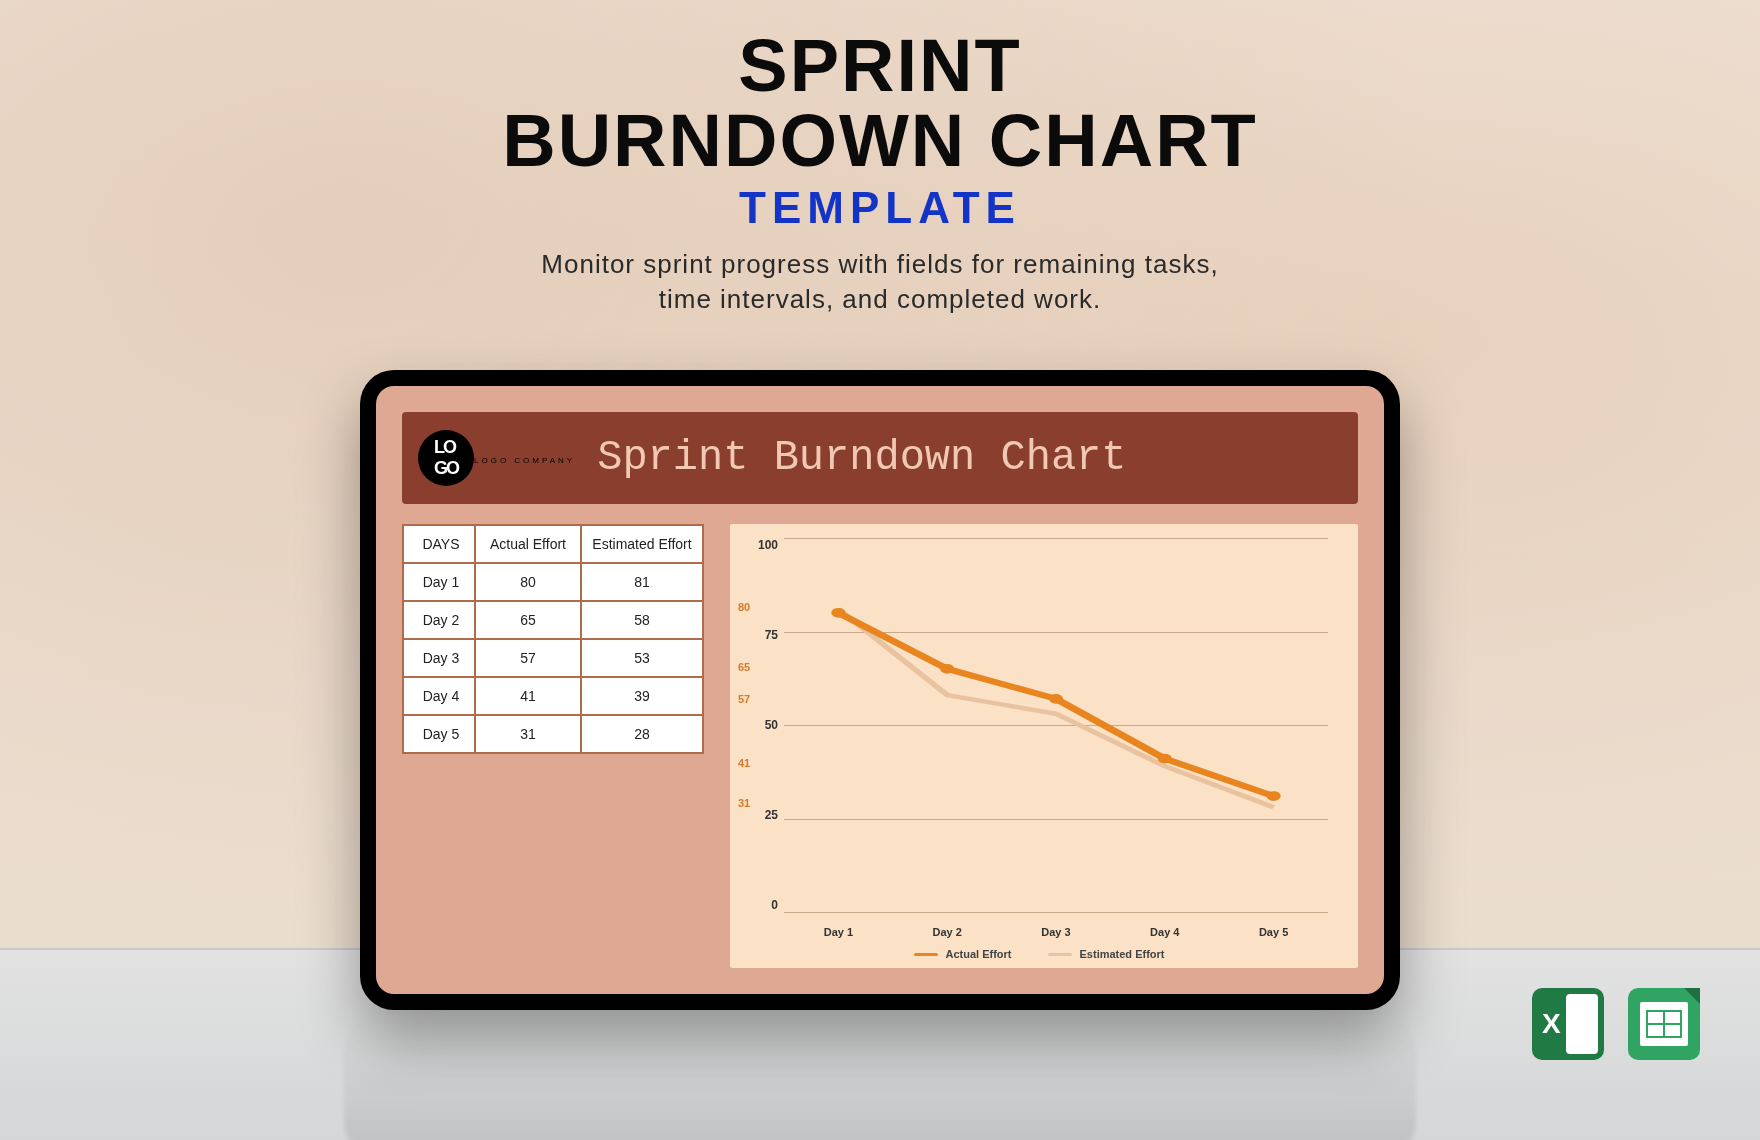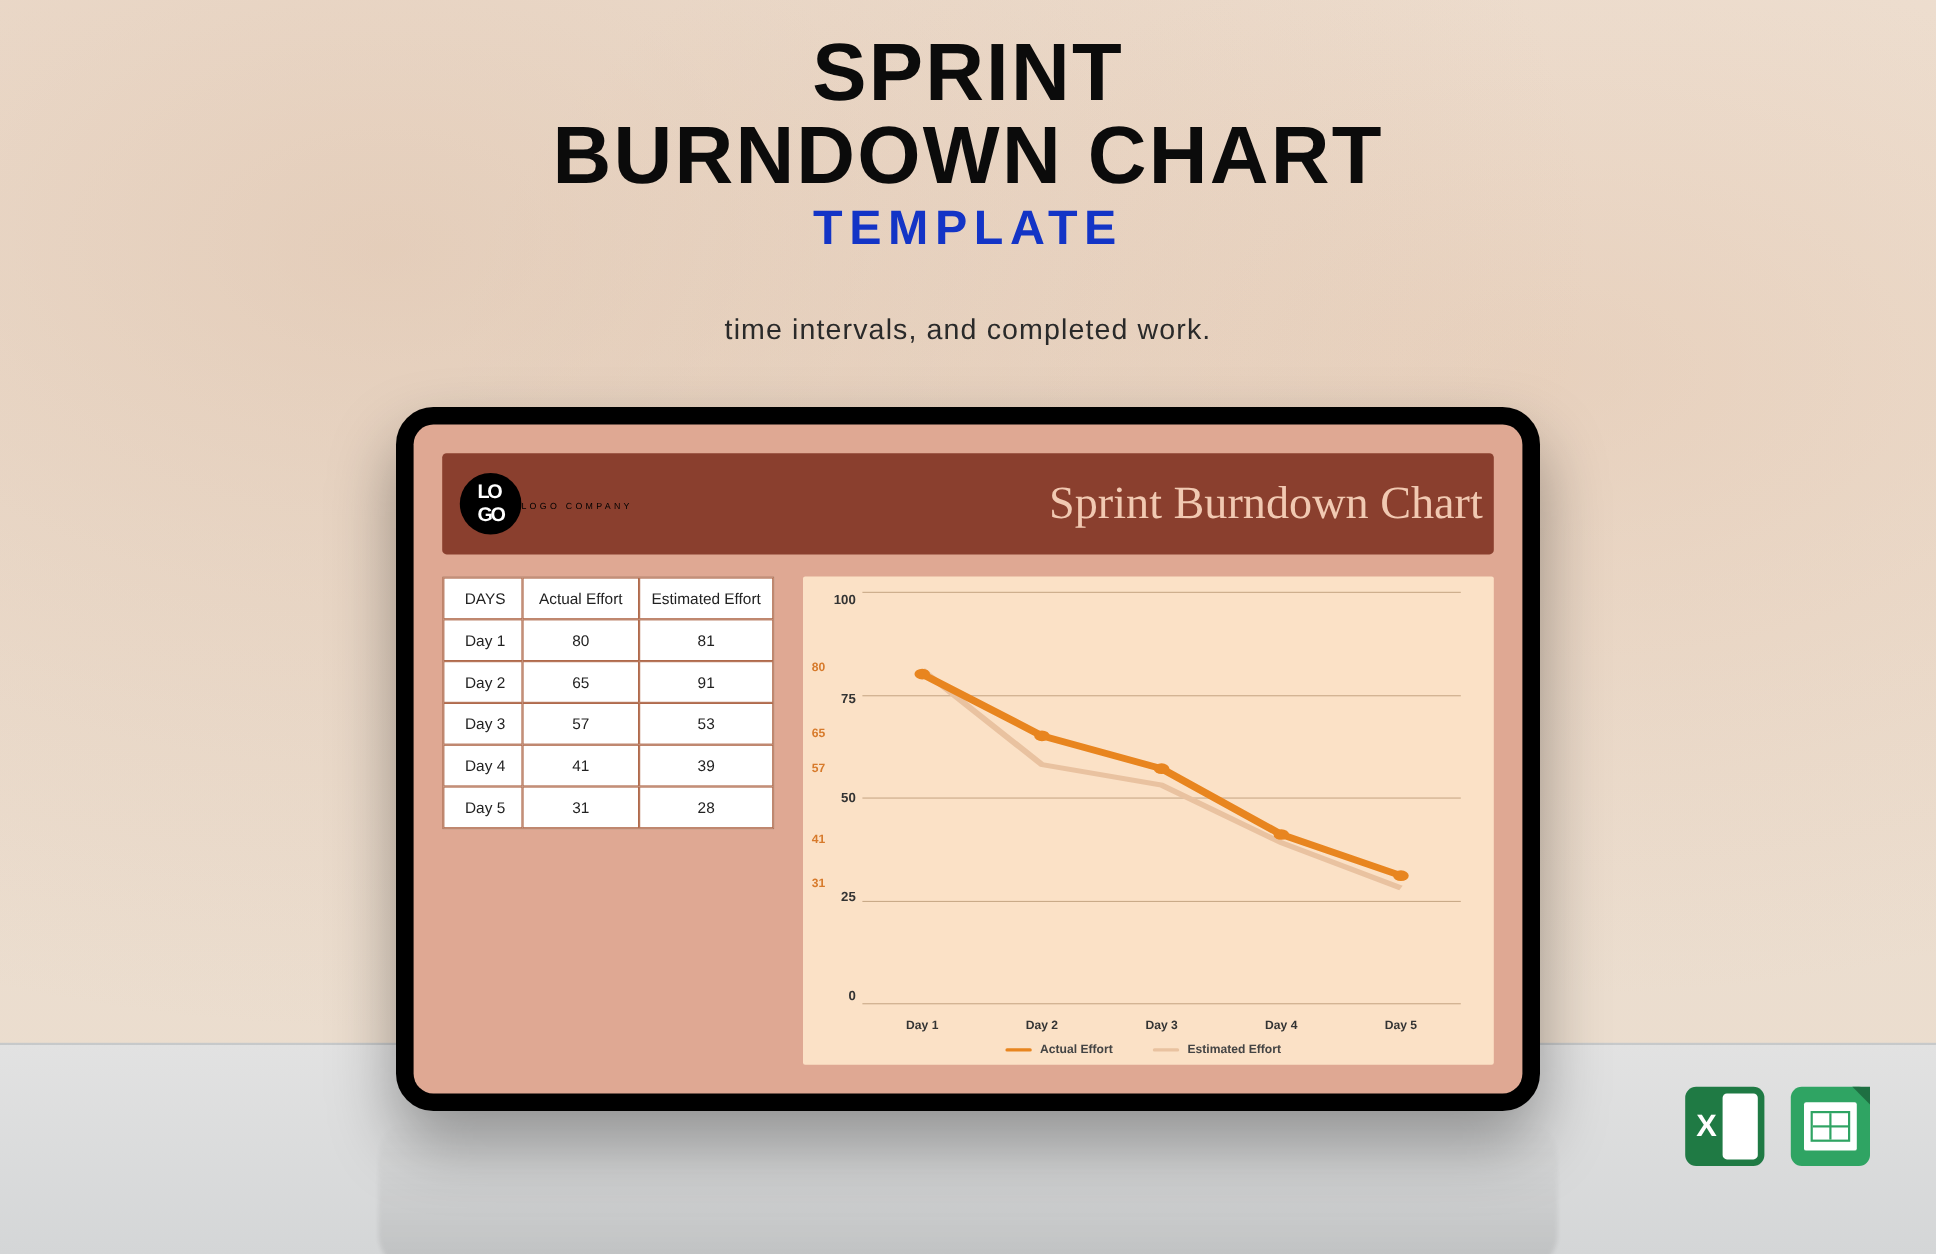--- a/index.html
+++ b/index.html
@@ -18,21 +18,21 @@
   .tablet{position:absolute;left:50%;transform:translateX(-50%);top:370px;width:1040px;height:640px;
       background:#000;border-radius:34px;padding:16px;box-sizing:border-box;
       box-shadow:0 30px 60px rgba(0,0,0,.35)}
   .screen{width:100%;height:100%;background:#dfa893;border-radius:18px;padding:26px;box-sizing:border-box;display:flex;flex-direction:column}
   .reflection{position:absolute;left:50%;transform:translateX(-50%) scaleY(-1);top:1016px;width:1072px;height:140px;
       background:linear-gradient(rgba(0,0,0,.25),rgba(0,0,0,0));border-radius:34px;filter:blur(2px);opacity:.4}
   .banner{background:#8a3f2e;border-radius:4px;height:92px;display:flex;align-items:center;gap:22px;padding:0 10px}
   .logo-wrap{display:flex;align-items:center;margin-left:6px}
   .logo{width:56px;height:56px;border-radius:50%;background:#000;color:#fff;display:flex;align-items:center;justify-content:center;font-weight:900;font-size:18px;letter-spacing:-2px}
   .logo-line{font-size:8px;color:#000;letter-spacing:3px;margin-top:4px}
-  .banner-title{flex:1;text-align:right;color:#f1c9b2;font-family:Liberation Serif, serif;font-size:42px}
+  .banner-title{flex:1;text-align:left;color:#f1c9b2;font-family:Liberation Mono, monospace;font-size:42px}
   .body{display:flex;gap:26px;margin-top:20px;flex:1}
   
   .tbl{background:#fff;border:1px solid #b06a4c;font-size:14px;color:#222;width:300px;align-self:flex-start}
   .tbl .row{display:flex}
   .tbl .cell{border:0.5px solid #b06a4c;padding:10px 8px;text-align:center;box-sizing:border-box}
   .c1{width:72px;text-align:left;padding-left:12px !important}
   .c2{width:106px}
   .c3{width:122px}
   
   .chart{flex:1;background:#fbe1c6;border-radius:2px;padding:14px 24px 8px 14px;box-sizing:border-box;display:flex;flex-direction:column}
@@ -65,21 +65,21 @@
 <body>
 
 <div class="bg"></div>
 <div class="floor"></div>
 
 <div class="titleblock">
   <div class="t1">SPRINT</div>
   <div class="t1">BURNDOWN CHART</div>
   <div class="t2">TEMPLATE</div>
   <div class="sub">
-    <br>
+    <span>Monitor sprint progress with fields for remaining tasks,</span><br>
     <span>time intervals, and completed work.</span>
   </div>
 </div>
 
 <div class="reflection"></div>
 
 <div class="tablet">
   <div class="screen">
 
     <div class="banner">
@@ -99,21 +99,21 @@
           <div class="cell c3">Estimated Effort</div>
         </div>
         <div class="row">
           <div class="cell c1">Day 1</div>
           <div class="cell c2">80</div>
           <div class="cell c3">81</div>
         </div>
         <div class="row">
           <div class="cell c1">Day 2</div>
           <div class="cell c2">65</div>
-          <div class="cell c3">91</div>
+          <div class="cell c3">58</div>
         </div>
         <div class="row">
           <div class="cell c1">Day 3</div>
           <div class="cell c2">57</div>
           <div class="cell c3">53</div>
         </div>
         <div class="row">
           <div class="cell c1">Day 4</div>
           <div class="cell c2">41</div>
           <div class="cell c3">39</div>

